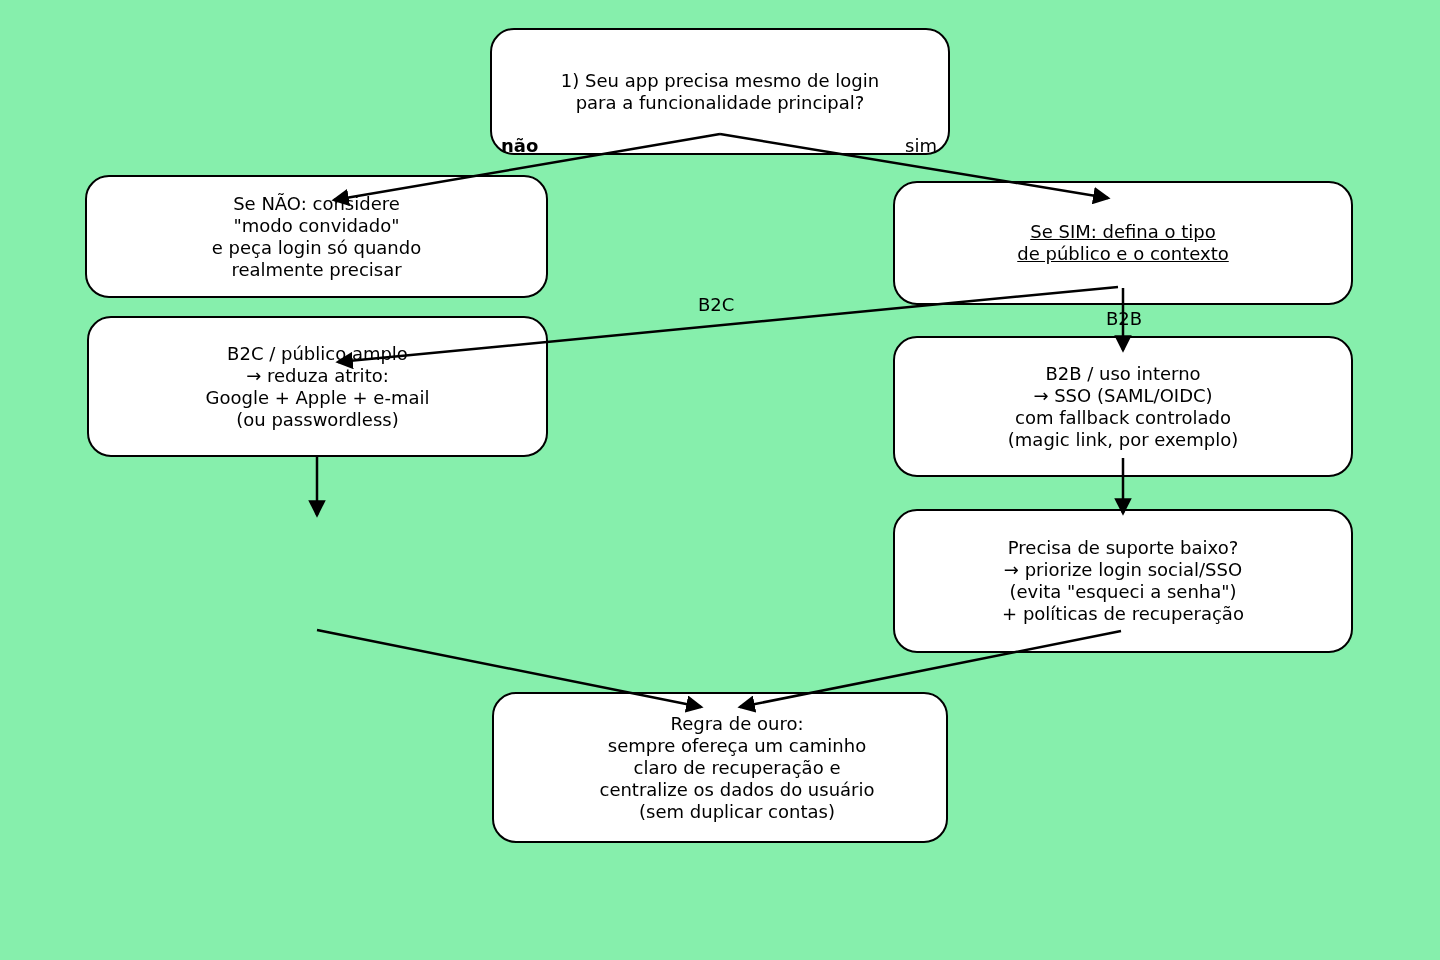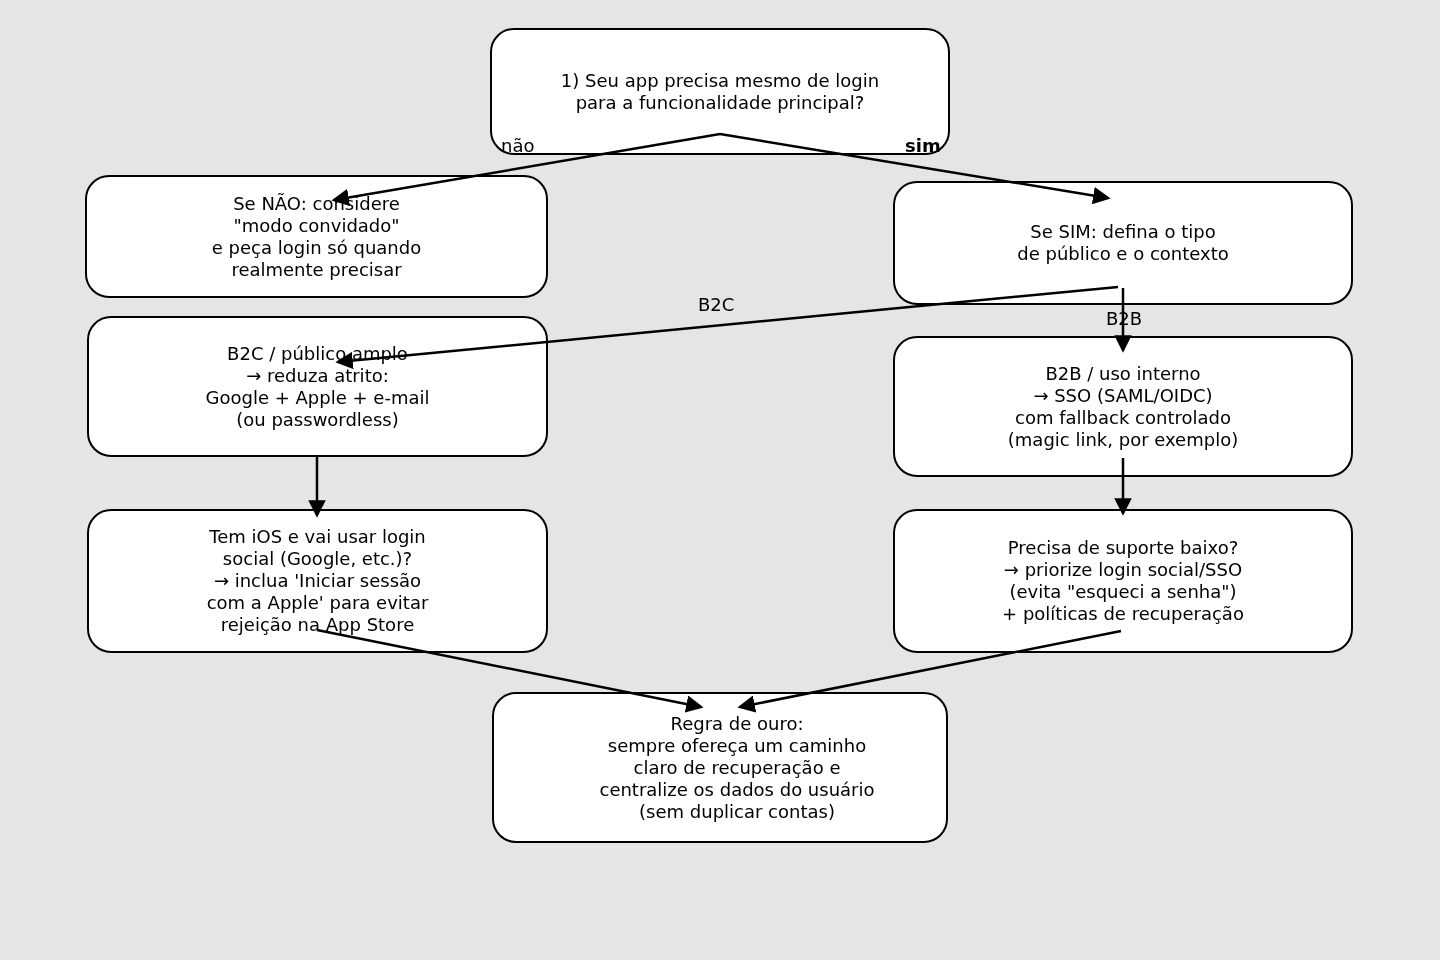--- a/index.html
+++ b/index.html
@@ -4,21 +4,21 @@
 <style>
   html, body {
     margin: 0;
     padding: 0;
     background: #ffffff;
   }
   .canvas {
     position: relative;
     width: 1440px;
     height: 960px;
-    background: #e5e5e5;
+    background: #86efac;
     font-family: "DejaVu Sans", "Liberation Sans", sans-serif;
     color: #000000;
     overflow: hidden;
   }
   .node {
     position: absolute;
     box-sizing: border-box;
     background: #ffffff;
     border: 2.5px solid #000000;
     border-radius: 24px;
@@ -47,29 +47,29 @@
     position: absolute;
     font-size: 18px;
     line-height: 20px;
     color: #000000;
     z-index: 3;
     white-space: nowrap;
   }
   
   #node-question     { left: 490px; top: 28px;  width: 460px; height: 127px; }
   #node-no-branch    { left: 85px;  top: 175px; width: 463px; height: 123px; }
-  #node-yes-branch   { left: 893px; top: 181px; width: 460px; height: 124px; }
+  #node-yes-branch   { left: 893px; top: 181px; width: 460px; height: 124px; text-decoration: underline; }
   #node-b2c          { left: 87px;  top: 316px; width: 461px; height: 141px; }
   #node-b2b          { left: 893px; top: 336px; width: 460px; height: 141px; }
   #node-ios-apple    { left: 87px;  top: 509px; width: 461px; height: 144px; }
   #node-low-support  { left: 893px; top: 509px; width: 460px; height: 144px; align-items: center; }
   #node-golden-rule  { left: 492px; top: 692px; width: 456px; height: 151px; padding-left: 34px; }
   
-  #label-nao { left: 501px;  top: 136px; }
-  #label-sim { left: 905px;  top: 136px; font-weight: bold; }
+  #label-nao { left: 501px;  top: 136px; font-weight: bold; }
+  #label-sim { left: 905px;  top: 136px; }
   #label-b2c { left: 698px;  top: 295px; text-align: center; }
   #label-b2b { left: 1106px; top: 309px; }
 </style>
 </head>
 <body>
 
 <div class="canvas">
 
   <div class="node" id="node-question">
     <div class="node-text">1) Seu app precisa mesmo de login
@@ -95,27 +95,20 @@
 (ou passwordless)</div>
   </div>
 
   <div class="node" id="node-b2b">
     <div class="node-text">B2B / uso interno
 → SSO (SAML/OIDC)
 com fallback controlado
 (magic link, por exemplo)</div>
   </div>
 
-  <div class="node" id="node-ios-apple">
-    <div class="node-text">Tem iOS e vai usar login
-social (Google, etc.)?
-→ inclua 'Iniciar sessão
-com a Apple' para evitar
-rejeição na App Store</div>
-  </div>
 
   <div class="node" id="node-low-support">
     <div class="node-text">Precisa de suporte baixo?
 → priorize login social/SSO
 (evita "esqueci a senha")
 + políticas de recuperação</div>
   </div>
 
   <div class="node" id="node-golden-rule">
     <div class="node-text">Regra de ouro:

